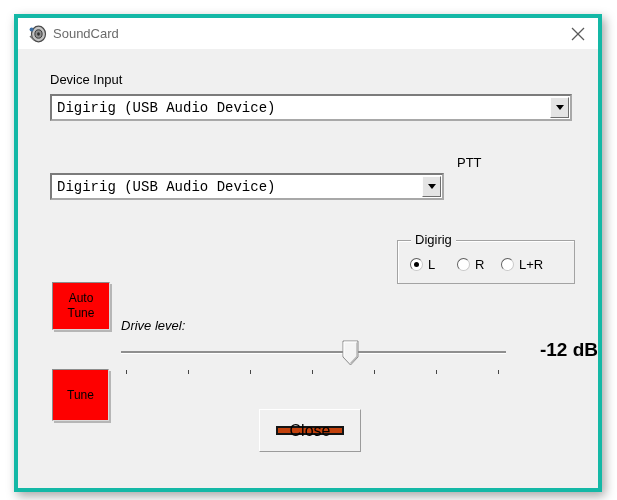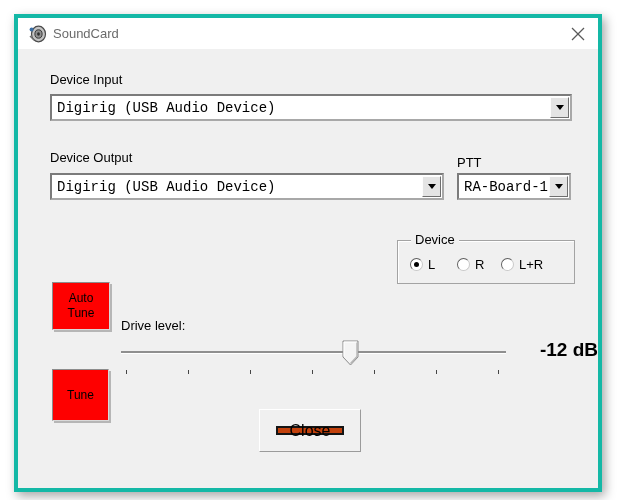--- a/index.html
+++ b/index.html
@@ -112,43 +112,36 @@
   </div>
 
   <div class="lbl" style="left:32px;top:54px;">Device Input</div>
   <div class="combo" style="left:32px;top:76px;width:522px;">
     <span class="combo-text">Digirig (USB Audio Device)</span>
     <span class="combo-arrow">
       <span class="tri-down"></span>
     </span>
   </div>
 
-  <div class="lbl" style="left:32px;top:132px;">Device Output</div>
   <div class="combo" style="left:32px;top:155px;width:394px;">
     <span class="combo-text">Digirig (USB Audio Device)</span>
     <span class="combo-arrow">
       <span class="tri-down"></span>
     </span>
   </div>
 
   <div class="lbl" style="left:439px;top:137px;">PTT</div>
-  <div class="combo" style="left:439px;top:155px;width:114px;">
-    <span class="combo-text">RA-Board-1</span>
-    <span class="combo-arrow">
-      <span class="tri-down"></span>
-    </span>
-  </div>
 
   <button class="red-btn" style="left:34px;top:224px;width:58px;height:48px;">
     <span>Auto</span><br>
     <span>Tune</span>
   </button>
 
   <div class="groupbox" style="left:379px;top:222px;width:178px;height:44px;">
-    <span class="groupbox-legend">Device</span>
+    <span class="groupbox-legend">Digirig</span>
     <span class="radio-item checked" style="left:12px;">
       <span class="radio-circle">
           <span class="radio-dot"></span>
         </span>
       <span class="radio-label">L</span>
     </span>
     <span class="radio-item" style="left:59px;">
       <span class="radio-circle">
           <span class="radio-dot"></span>
         </span>
@@ -159,21 +152,21 @@
           <span class="radio-dot"></span>
         </span>
       <span class="radio-label">L+R</span>
     </span>
   </div>
 
   <button class="red-btn" style="left:34px;top:311px;width:57px;height:52px;">
     <span>Tune</span>
   </button>
 
-  <div class="lbl" style="left:103px;top:300px;">Drive level:</div>
+  <div class="lbl" style="left:103px;top:300px;font-style:italic;">Drive level:</div>
   <div class="slider-track" style="left:103px;top:333px;width:385px;"></div>
   <svg class="slider-thumb" style="left:324px;top:322px;" viewBox="0 0 17 26">
     <polygon points="1,1 16,1 16,17 8.5,25 1,17" fill="#f4f4f4" stroke="#8a8a8a" stroke-width="1"></polygon>
     <polyline points="15,2 15,16.5 8.5,23.5" fill="none" stroke="#b5b5b5" stroke-width="1.4"></polyline>
     <polyline points="2,16.5 2,2 15,2" fill="none" stroke="#ffffff" stroke-width="1"></polyline>
   </svg>
   <div class="tick" style="left:108px;top:352px;"></div>
   <div class="tick" style="left:170px;top:352px;"></div>
   <div class="tick" style="left:232px;top:352px;"></div>
   <div class="tick" style="left:294px;top:352px;"></div>

